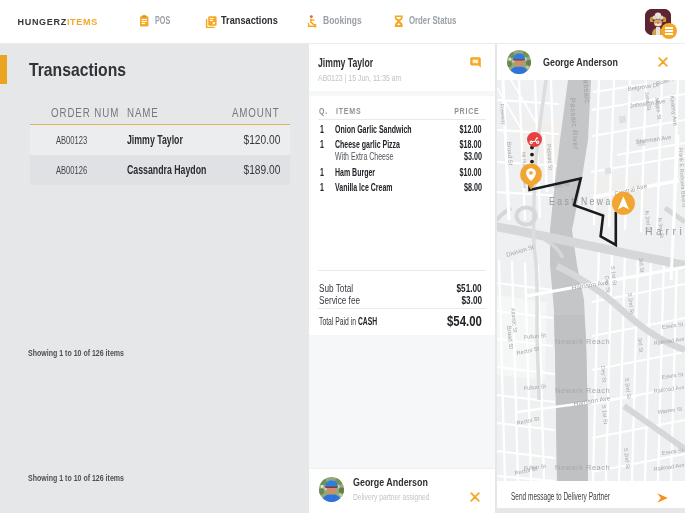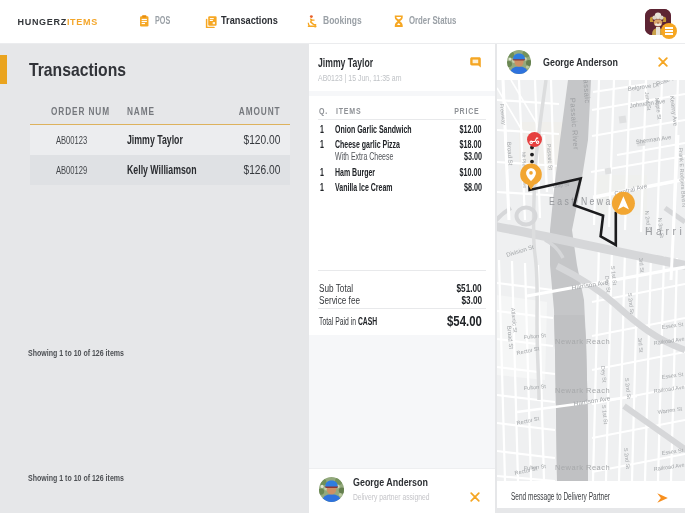--- a/index.html
+++ b/index.html
@@ -13,21 +13,21 @@
 .logo b{color:#f4a62a}
 .nvt{position:absolute;top:15px;font-size:10px;font-weight:bold;color:#9aa0a6}
 .nvt.on{color:#2b2e33}
 #ava{position:absolute;left:645px;top:9px;width:26px;height:26px;border-radius:7px;background:#5d2433;overflow:hidden}
 #badge{position:absolute;left:661px;top:23px;width:16px;height:16px;border-radius:50%;background:#f6a723;z-index:6}
 #badge i{position:absolute;left:4px;width:8px;height:1.4px;background:#fff}
 
 #accent{position:absolute;left:0;top:55px;width:7px;height:29px;background:#eaa41f}
 #title{position:absolute;left:29px;top:59px;font-size:18.5px;font-weight:bold;color:#313338}
 #tbl{position:absolute;left:30px;top:99px;width:260px}
-#thead{position:relative;height:26px;border-bottom:1.5px solid #ddb25d;font-size:11px;font-weight:bold;letter-spacing:1.2px;color:#75787d}
+#thead{position:relative;height:26px;border-bottom:1.5px solid #ddb25d;font-size:13px;font-weight:normal;letter-spacing:1.2px;color:#75787d}
 #thead span{position:absolute;top:5.5px}
 .row{position:relative;height:30px;font-size:12px}
 .row:nth-child(odd){background:#dfe1e4}
 .row:nth-child(even){background:#ecedef}
 .c1{position:absolute;left:26px;top:8.5px;font-size:11px;color:#44474b;transform:scaleX(.69);transform-origin:0 0;white-space:pre}
 .c2{position:absolute;left:97px;top:8px;font-weight:bold;color:#2b2d31;transform:scaleX(.73);transform-origin:0 0;white-space:pre}
 .c3{position:absolute;right:10px;top:8px;font-weight:normal;color:#35383d;transform:scaleX(.85);transform-origin:100% 0;white-space:pre}
 .show{position:absolute;left:28px;font-size:9px;font-weight:bold;color:#4e5155;transform:scaleX(.78);transform-origin:0 0;white-space:pre}
 
 #mid{position:absolute;left:309px;top:44px;width:186px;height:469px;background:#f6f7f9}
@@ -119,23 +119,23 @@
       <span class="sx" style="left:21px;transform:scaleX(.75)">ORDER NUM</span>
       <span class="sx" style="left:97px;transform:scaleX(.75)">NAME</span>
       <span class="sxr" style="right:10px;transform:scaleX(.75)">AMOUNT</span>
     </div>
   <div class="row">
       <span class="c1">AB00123</span>
       <span class="c2">Jimmy Taylor</span>
       <span class="c3">$120.00</span>
     </div>
   <div class="row">
-      <span class="c1">AB00129</span>
-      <span class="c2">Kelly Williamson</span>
-      <span class="c3">$126.00</span>
+      <span class="c1">AB00126</span>
+      <span class="c2">Cassandra Haydon</span>
+      <span class="c3">$189.00</span>
     </div>
 </div>
 <div class="show" style="top:348px">Showing 1 to 10 of 126 items</div>
 <div class="show" style="top:473px">Showing 1 to 10 of 126 items</div>
 
 <div id="mid">
   <div class="mhead">
     <div class="mname">Jimmy Taylor</div>
     <div class="msub">AB0123 | 15 Jun, 11:35 am</div>
     <svg class="abs" style="left:161px;top:13px" width="11" height="11" viewBox="0 0 11 11">

